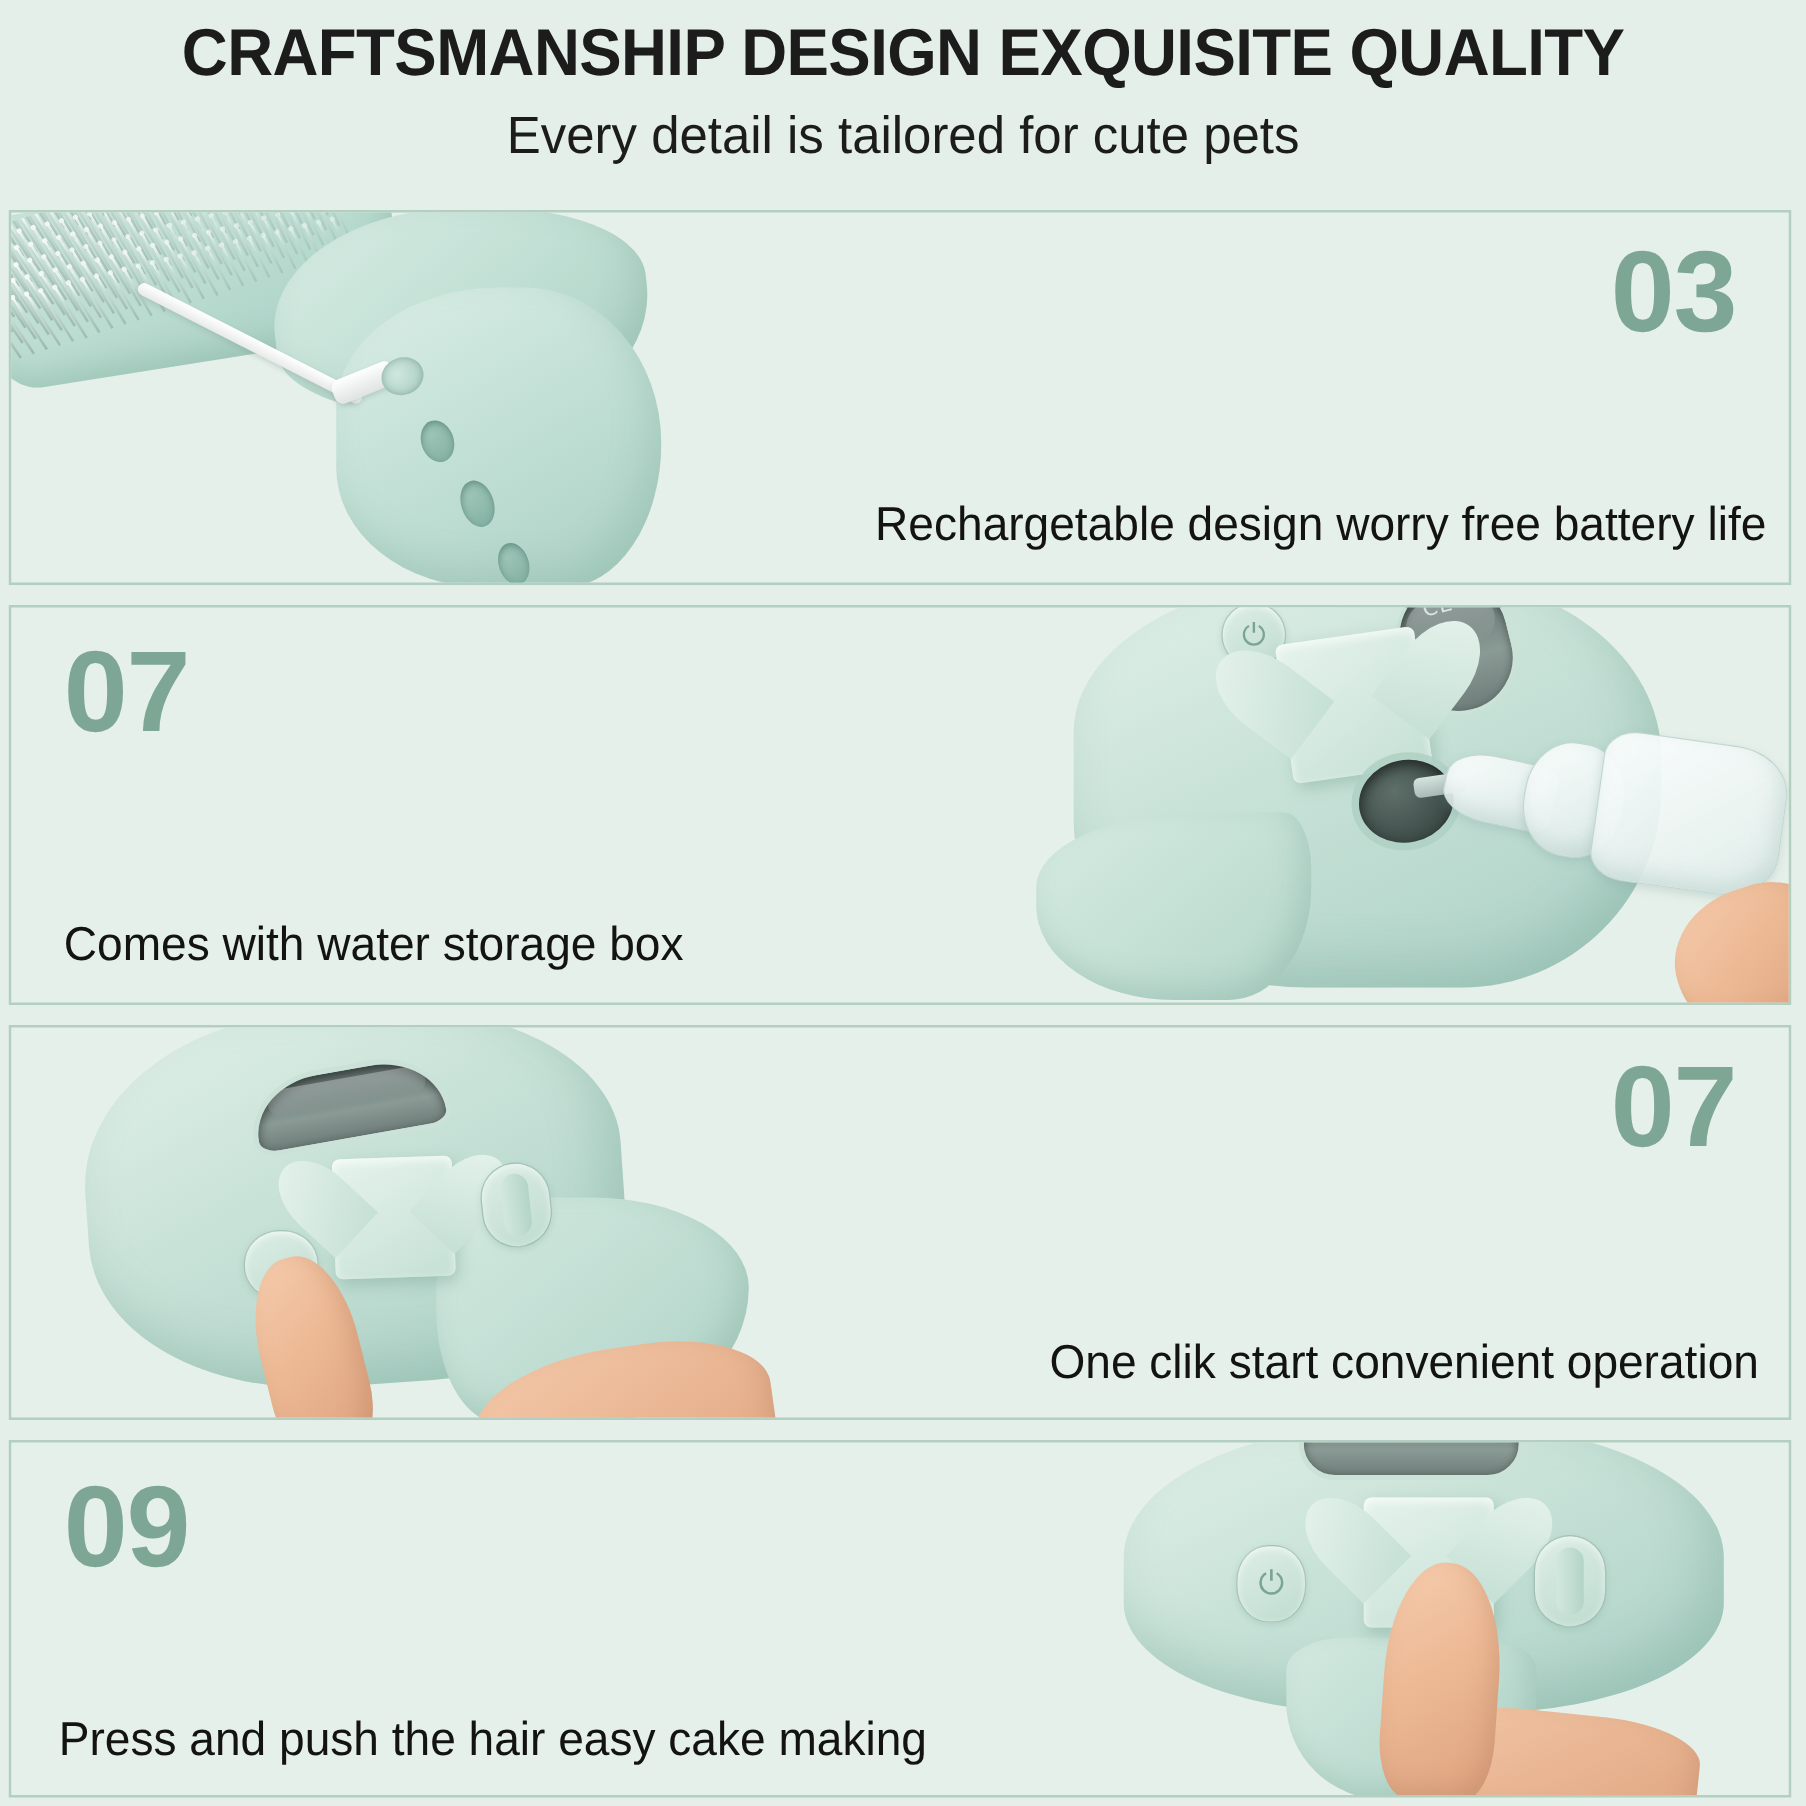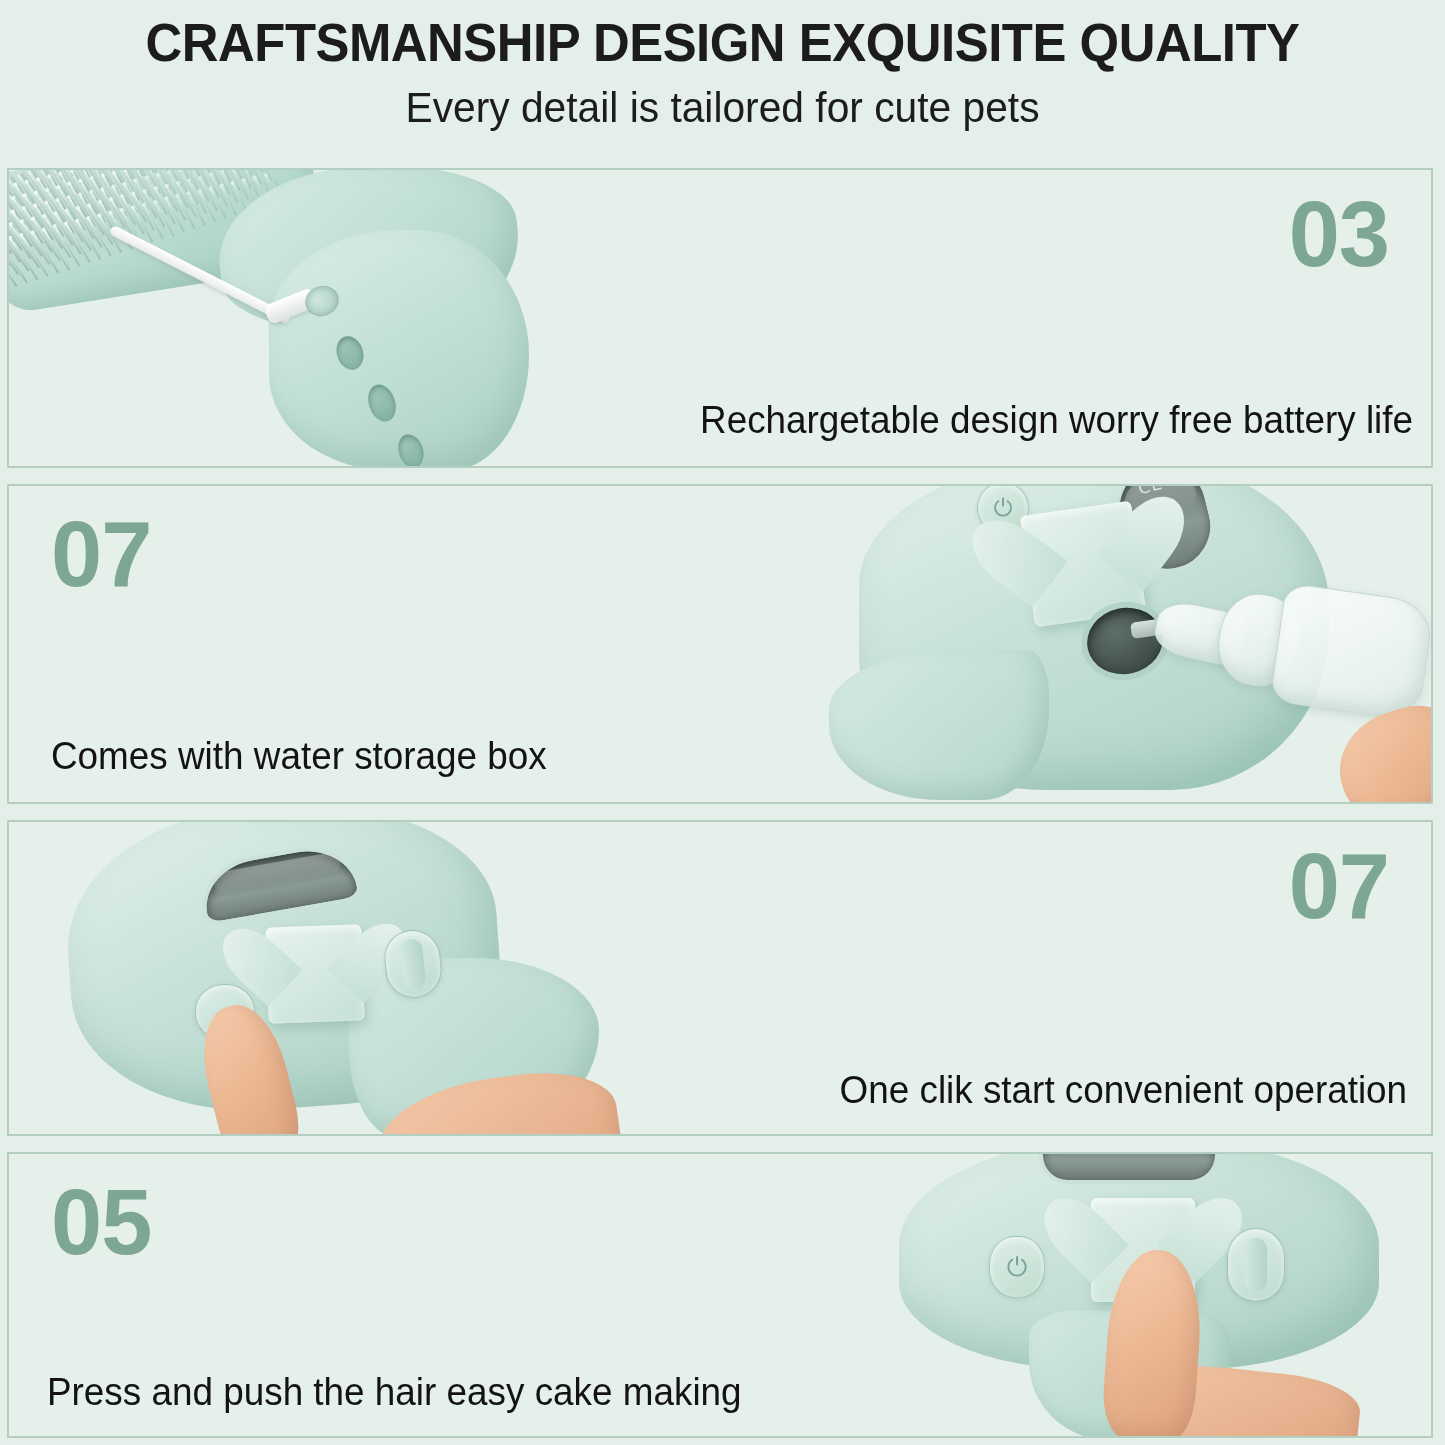--- a/index.html
+++ b/index.html
@@ -663,17 +663,17 @@
         <span class="ce-mark">CE</span>
       </div>
       <div class="pwr-btn" id="dev4-pwr">
         <span class="pwr-glyph">⏻</span>
       </div>
       <div class="heart-btn" id="dev4-heart"></div>
       <div class="pill-btn" id="dev4-pill"></div>
       <div id="dev4-hand"></div>
       <div class="finger" id="dev4-finger"></div>
     </div>
-    <div class="badge left">05</div>
+    <div class="badge left">09</div>
     <div class="caption cap-4">Press and push the hair easy cake making</div>
   </div>
 
 </div>
 
 </body></html>

